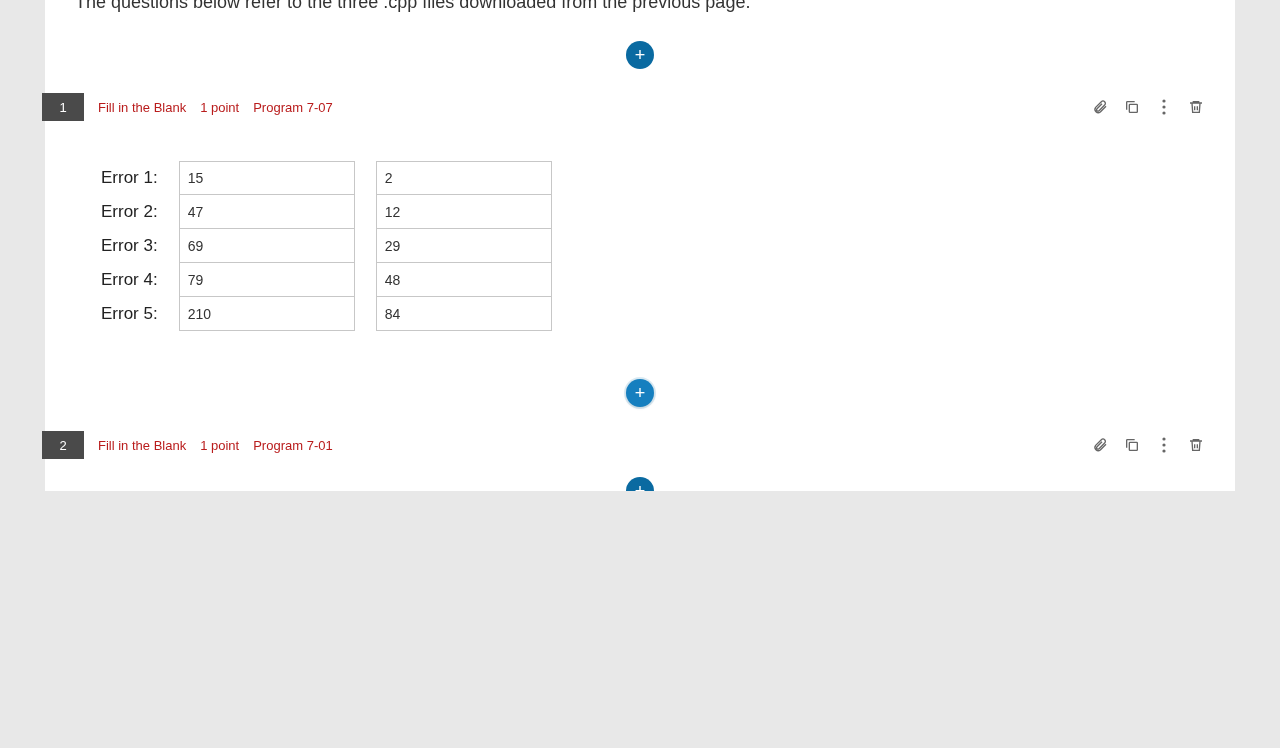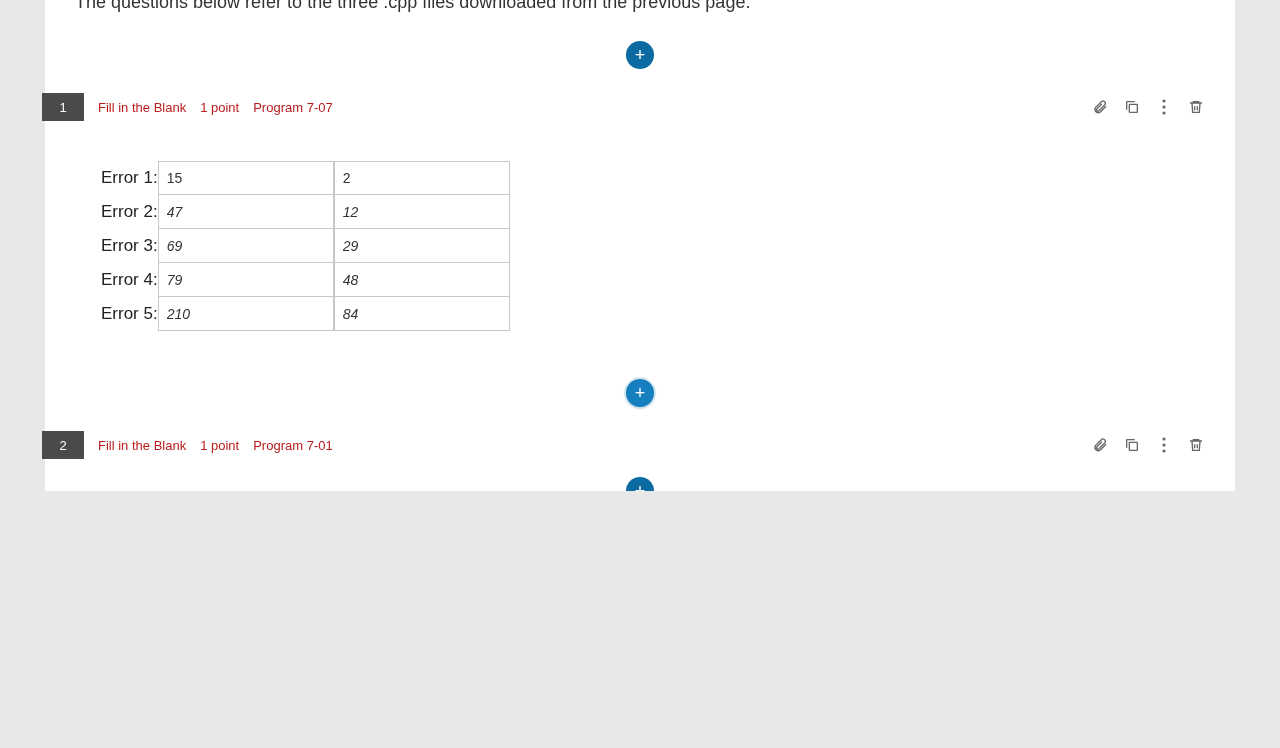--- a/index.html
+++ b/index.html
@@ -105,27 +105,28 @@
   }
   .blank-input {
     border: 1px solid #c7c7c7;
     height: 34px;
     width: 176px;
     padding: 4px 8px;
     font-size: 14px;
     font-family: inherit;
     color: #333;
     vertical-align: middle;
+    margin-left: 21px;
   }
   .blank-table { border-collapse: collapse; }
   .blank-table tr td.label-cell { padding-right:0; }
   .blank-table tr td.input-cell input { display:block; }
   .blank-table tr td.input-cell { padding:0; }
   .blank-table tr td.input-cell:nth-child(3) input { border-left: 1px solid #c7c7c7; }
-  .blank-table tr + tr td input { border-top: none; font-style: italic; }
+  .blank-table tr + tr td input { border-top: none; }
   .err-lines { font-size: 17px; color:#222; line-height: 1.25;}
   svg { display:block; }
 </style>
 </head>
 <body>
 
 <div class="panel">
 
   <div class="intro-text">The questions below refer to the three .cpp files downloaded from the previous page.</div>
 

